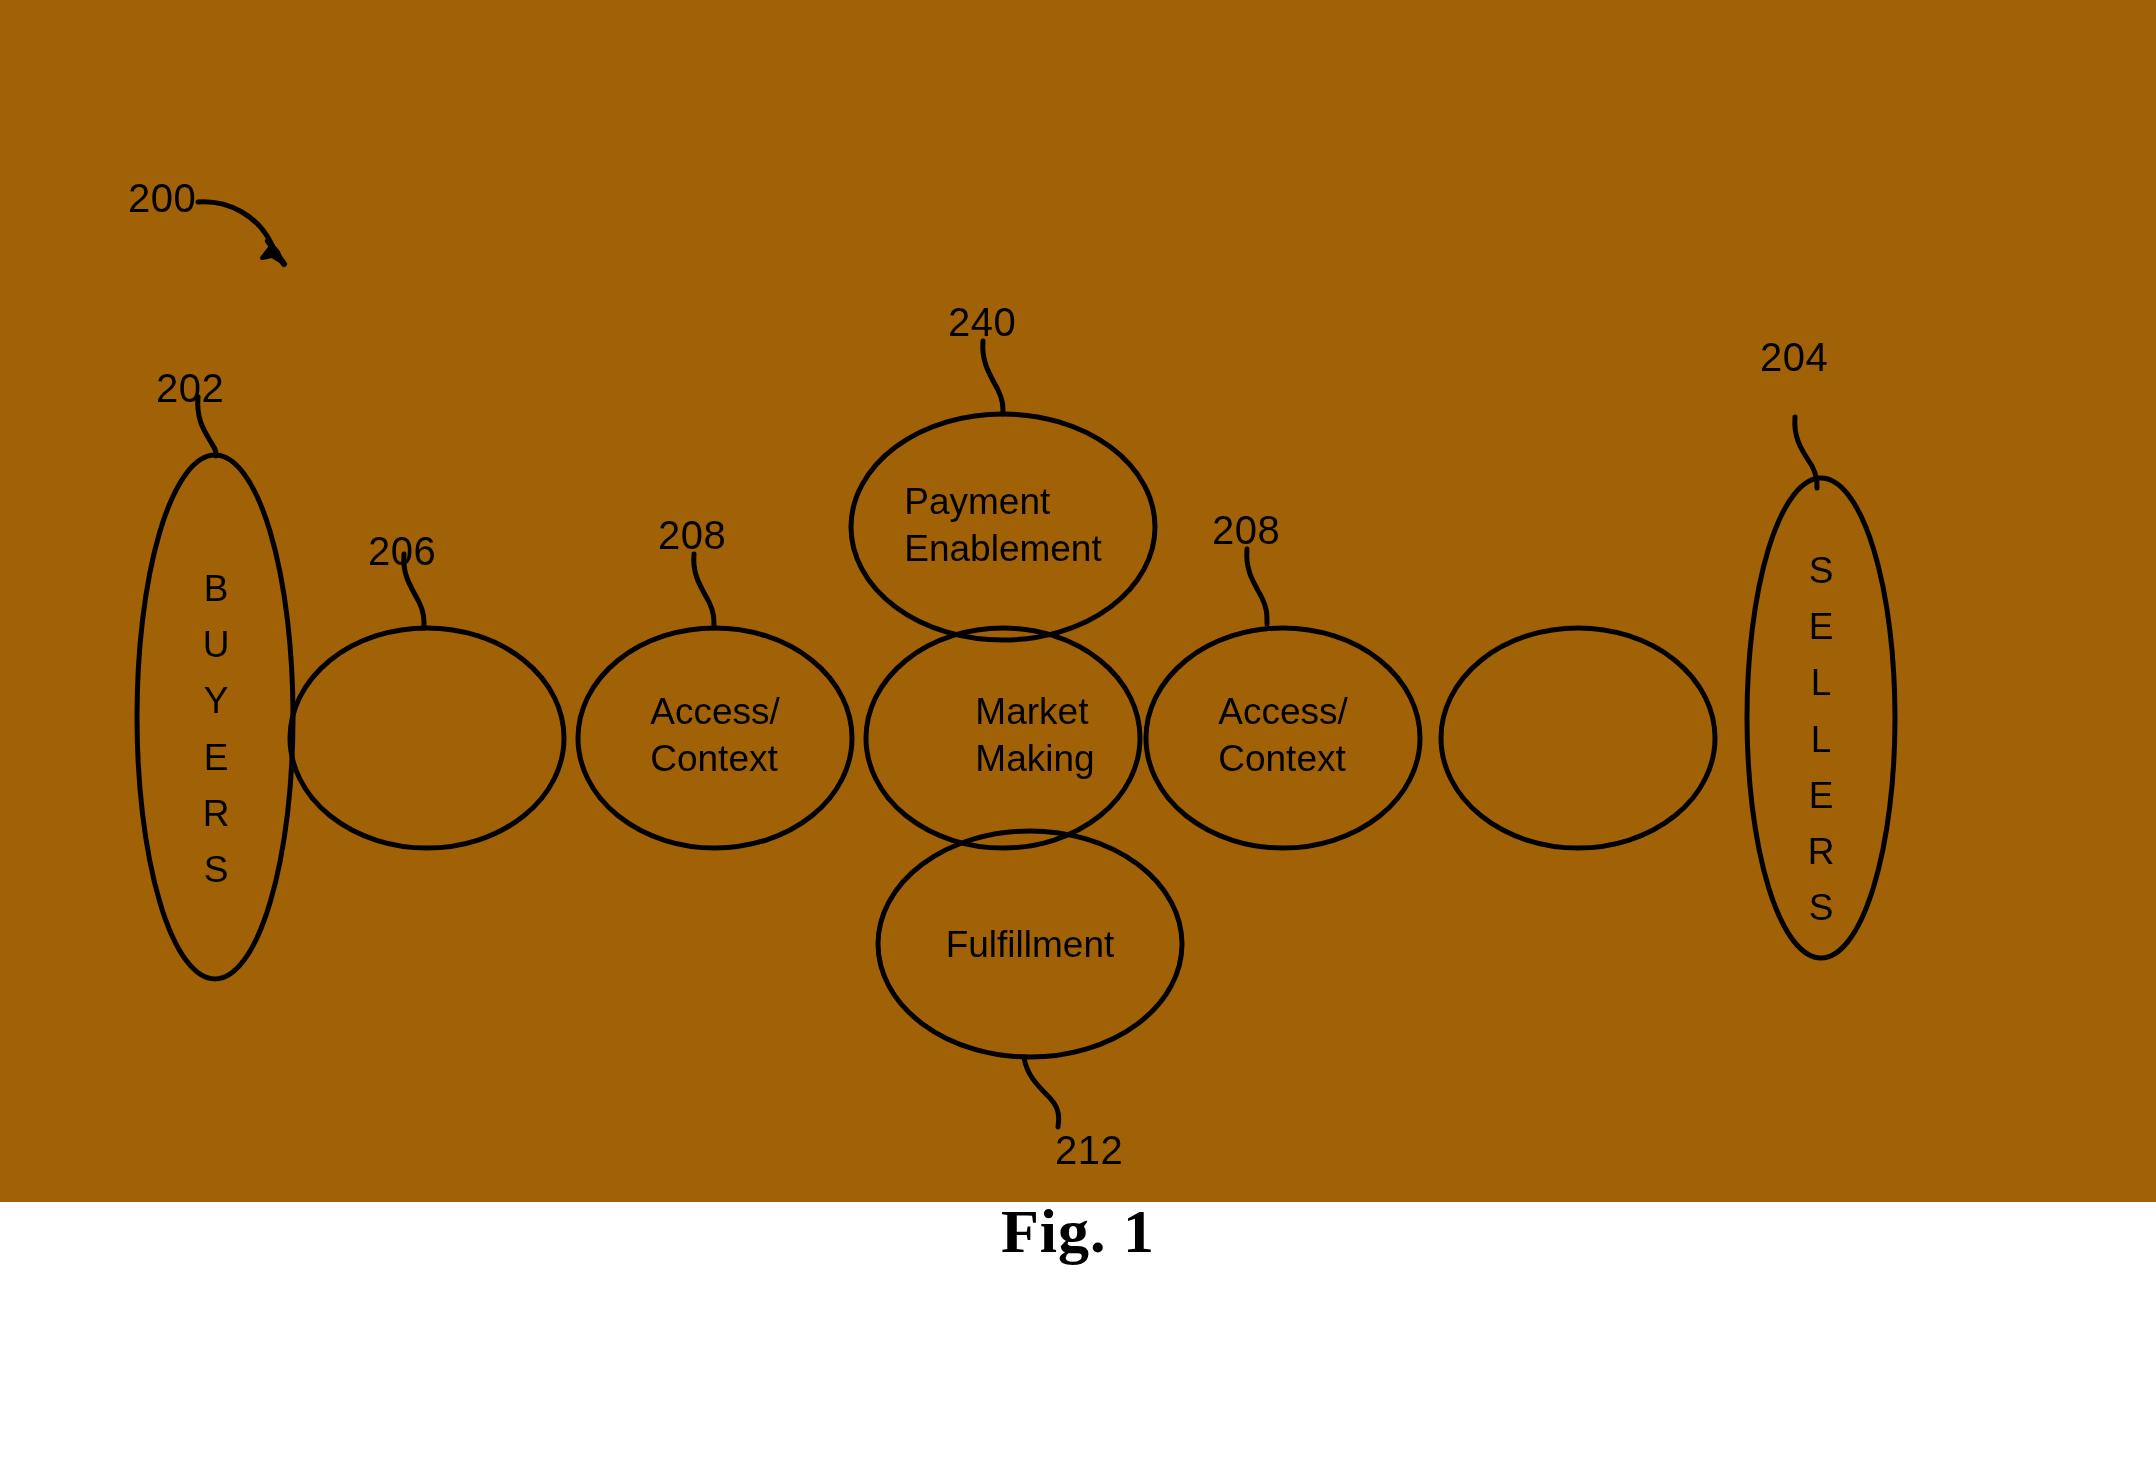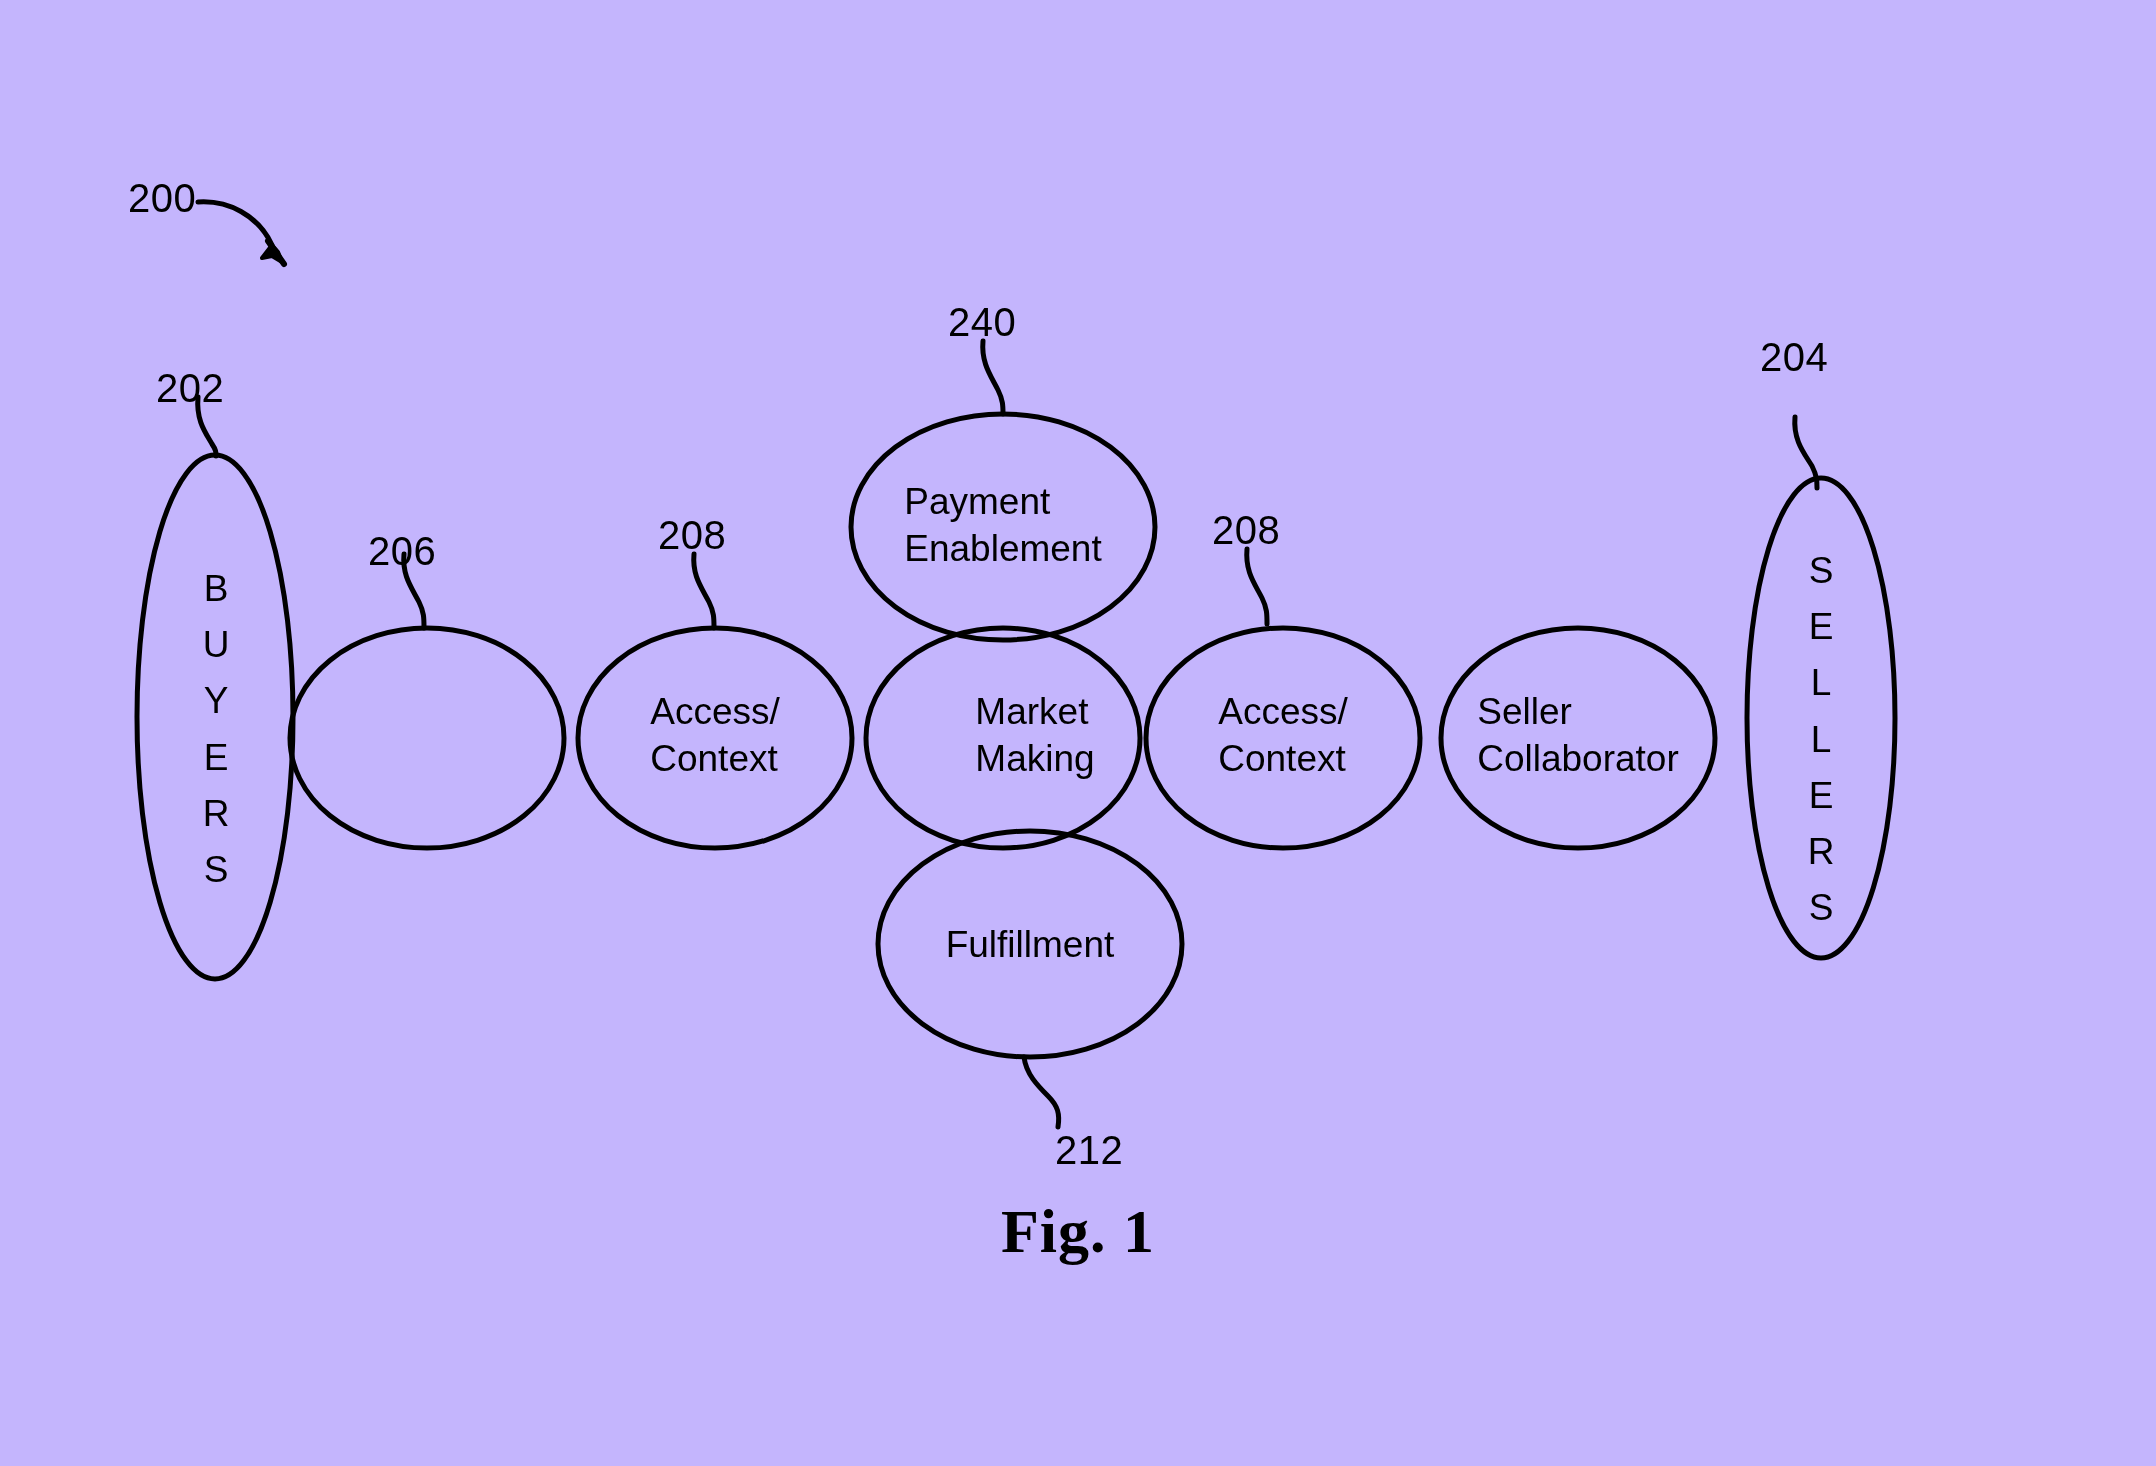--- a/index.html
+++ b/index.html
@@ -10,22 +10,22 @@
   body {
     width: 2156px;
     height: 1466px;
     overflow: hidden;
     font-family: "Liberation Sans", sans-serif;
     color: #000000;
   }
   #figure-root {
     position: relative;
     width: 2156px;
-    height: 1466px;
-    background: #c4b5fd;
+    height: 1202px;
+    background: #a16207;
   }
   #figure-canvas {
     position: absolute;
     left: 0;
     top: 0;
     width: 2156px;
     height: 1466px;
   }
   .ref-num {
     position: absolute;
@@ -176,18 +176,16 @@
 Making</div>
 
   <div class="node-label" style="left:1003px; top:525px;">Payment
 Enablement</div>
 
   <div class="node-label" style="left:1030px; top:945px;">Fulfillment</div>
 
   <div class="node-label" style="left:1283px; top:735px;">Access/
 Context</div>
 
-  <div class="node-label" style="left:1578px; top:735px;">Seller
-Collaborator</div>
 
   <div id="fig-caption">Fig. 1</div>
 
 </div>
 
 </body></html>

